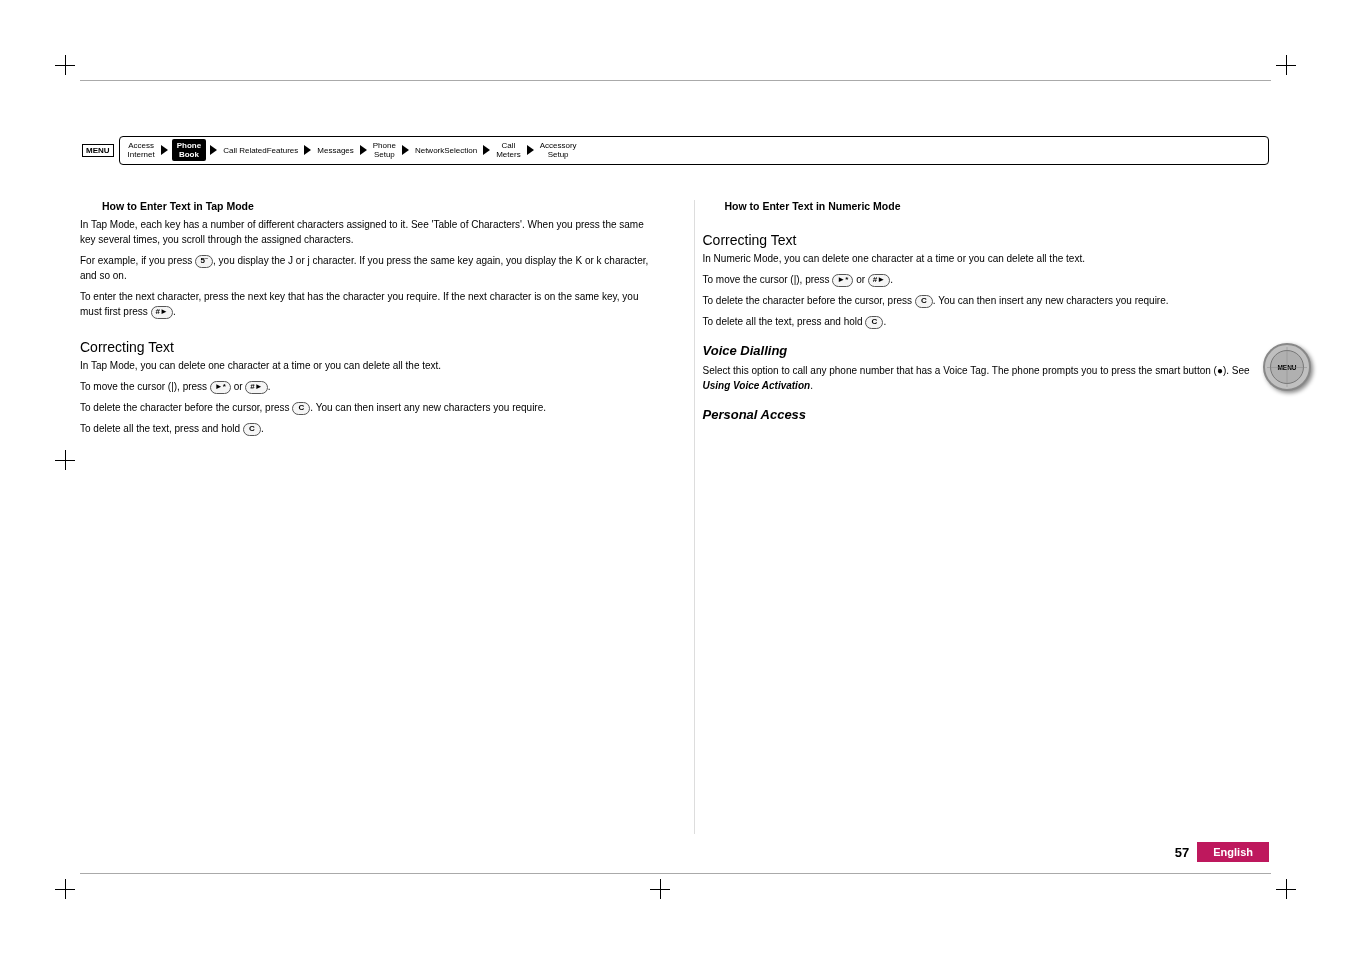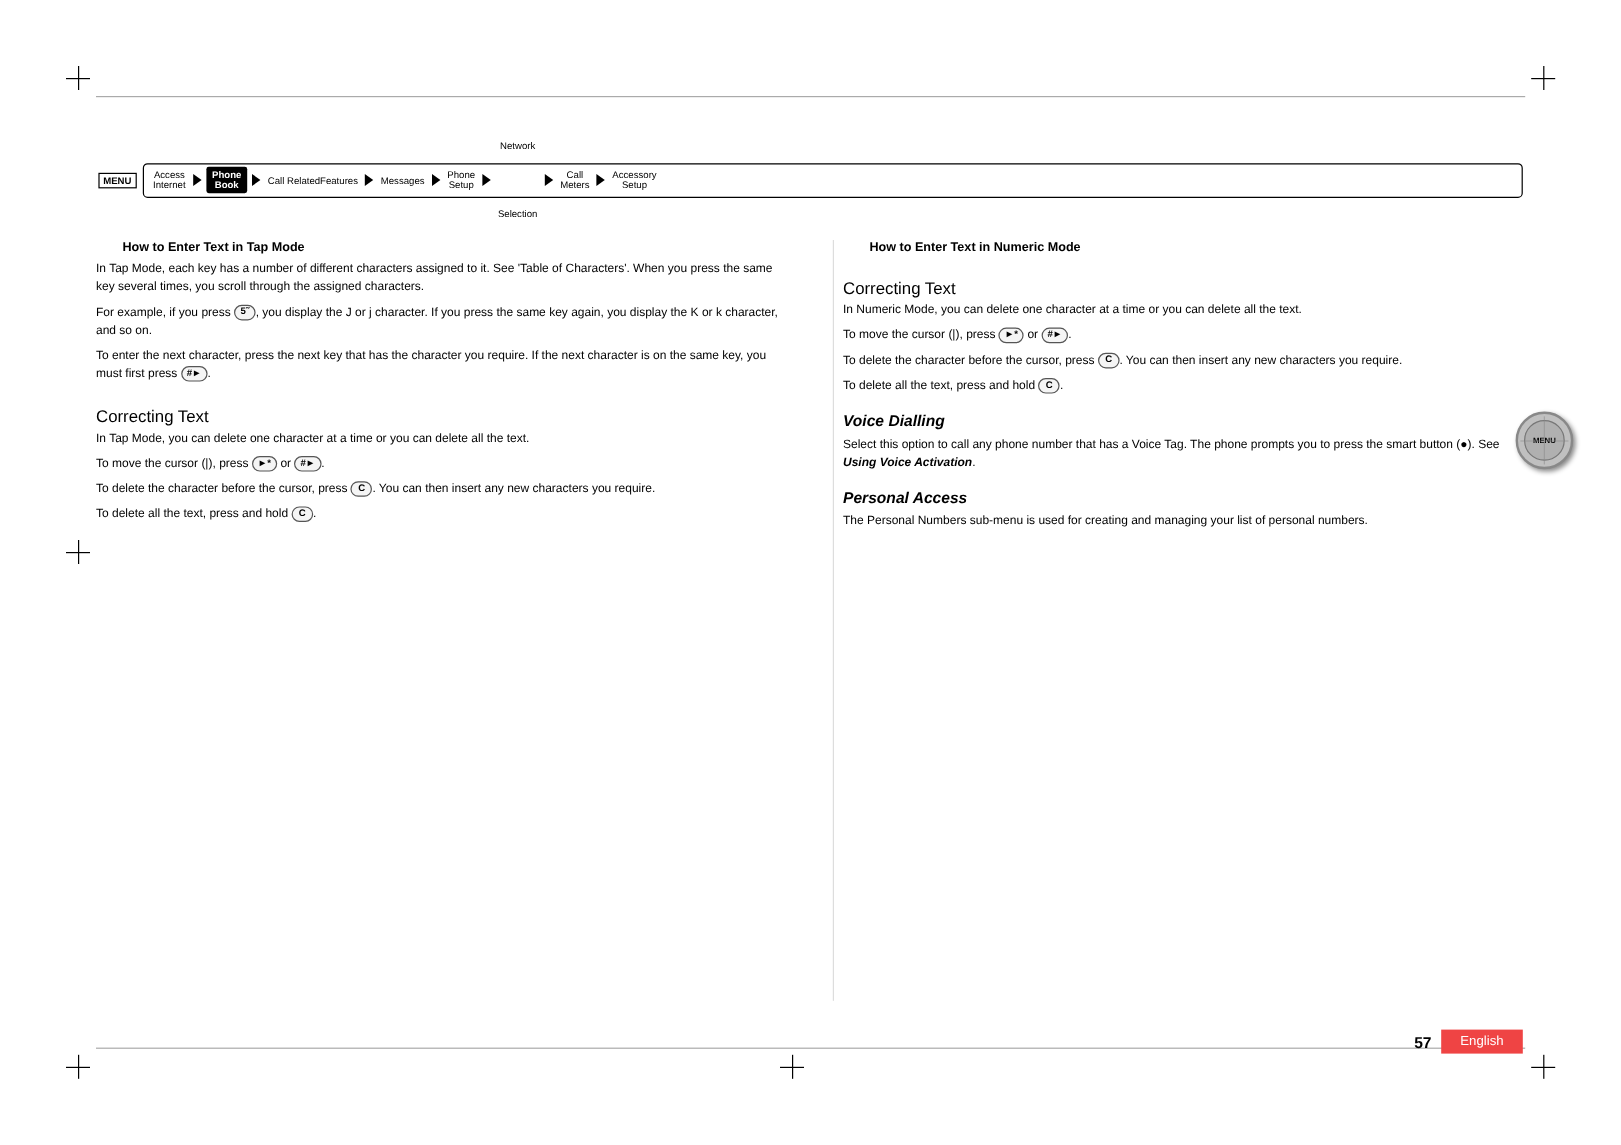--- a/index.html
+++ b/index.html
@@ -112,38 +112,38 @@
       height: 13px;
       font-family: Arial, sans-serif;
       font-weight: bold;
       vertical-align: middle;
       background: #f5f5f5;
     }
 
     
     .footer-right {
       position: absolute;
-      bottom: 76px;
+      bottom: 92px;
       right: 82px;
       display: flex;
       align-items: center;
       gap: 0;
     }
 
     .page-number {
       font-size: 13px;
       font-weight: bold;
       margin-right: 8px;
     }
 
     .language-badge {
-      background: #ef4444;
+      background: #be185d;
       color: #fff;
       font-size: 11px;
-      font-weight: normal;
+      font-weight: bold;
       padding: 4px 16px;
       text-align: right;
     }
 
     
     .nav-container {
       position: absolute;
       top: 125px;
       left: 82px;
       right: 82px;
@@ -194,21 +194,21 @@
         <span>Messages</span>
       </div>
       <div class="arrow-right"></div>
 
       <div style="display:flex; flex-direction:column; align-items:center; font-size:8px; flex-shrink:0; padding: 0 2px;">
         <span>Phone</span>
         <span>Setup</span>
       </div>
       <div class="arrow-right"></div>
 
-      <div style="display:flex; flex-direction:column; align-items:center; font-size:8px; flex-shrink:0; padding: 0 2px; gap: 48px;">
+      <div style="display:flex; flex-direction:row; align-items:center; font-size:8px; flex-shrink:0; padding: 0 2px;">
         <span>Network</span>
         <span>Selection</span>
       </div>
       <div class="arrow-right"></div>
 
       <div style="display:flex; flex-direction:column; align-items:center; font-size:8px; flex-shrink:0; padding: 0 2px;">
         <span>Call</span>
         <span>Meters</span>
       </div>
       <div class="arrow-right"></div>
@@ -283,21 +283,20 @@
           </div>
         </div>
 
         <div style="position:absolute; top:4px; left:50%; transform:translateX(-50%); width:1px; height:40px; background:#888; opacity:0.5;"></div>
         <div style="position:absolute; top:24px; left:4px; width:40px; height:1px; background:#888; opacity:0.5;"></div>
       </div>
     </div>
 
     <div>
       <p class="italic-heading">Personal Access</p>
-      <p class="body-text">The Personal Numbers sub-menu is used for creating and managing your list of personal numbers.</p>
     </div>
 
   </div>
 </div>
 
 <div class="footer-right">
   <span class="page-number">57</span>
   <span class="language-badge">English</span>
 </div>
 

